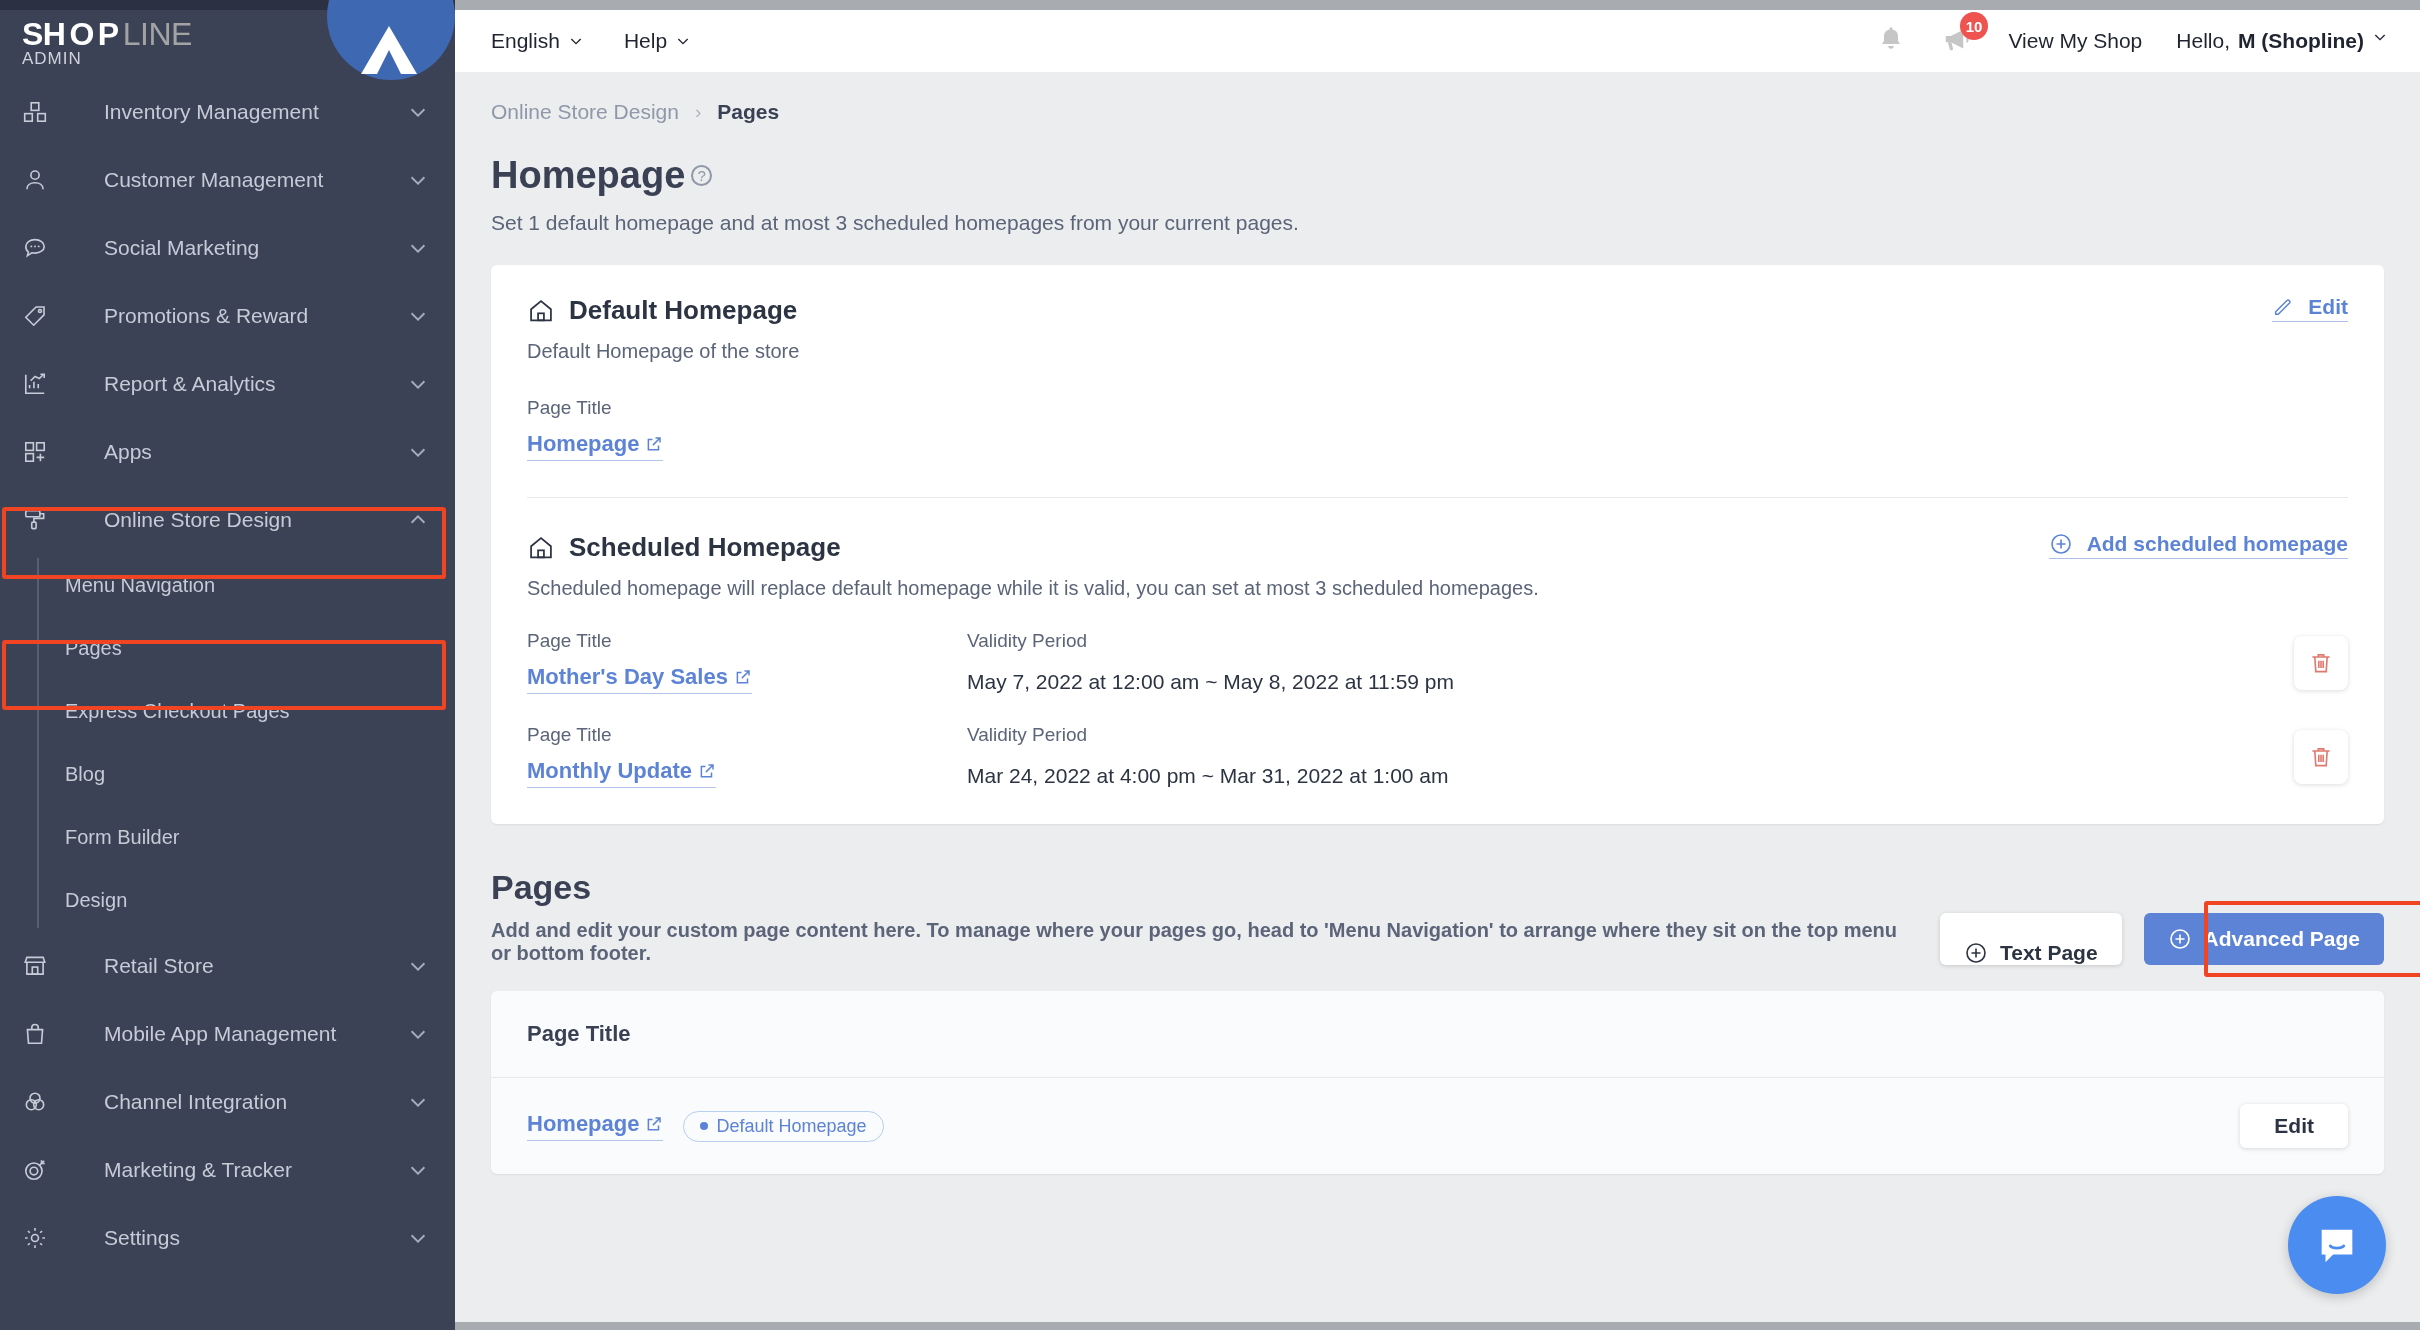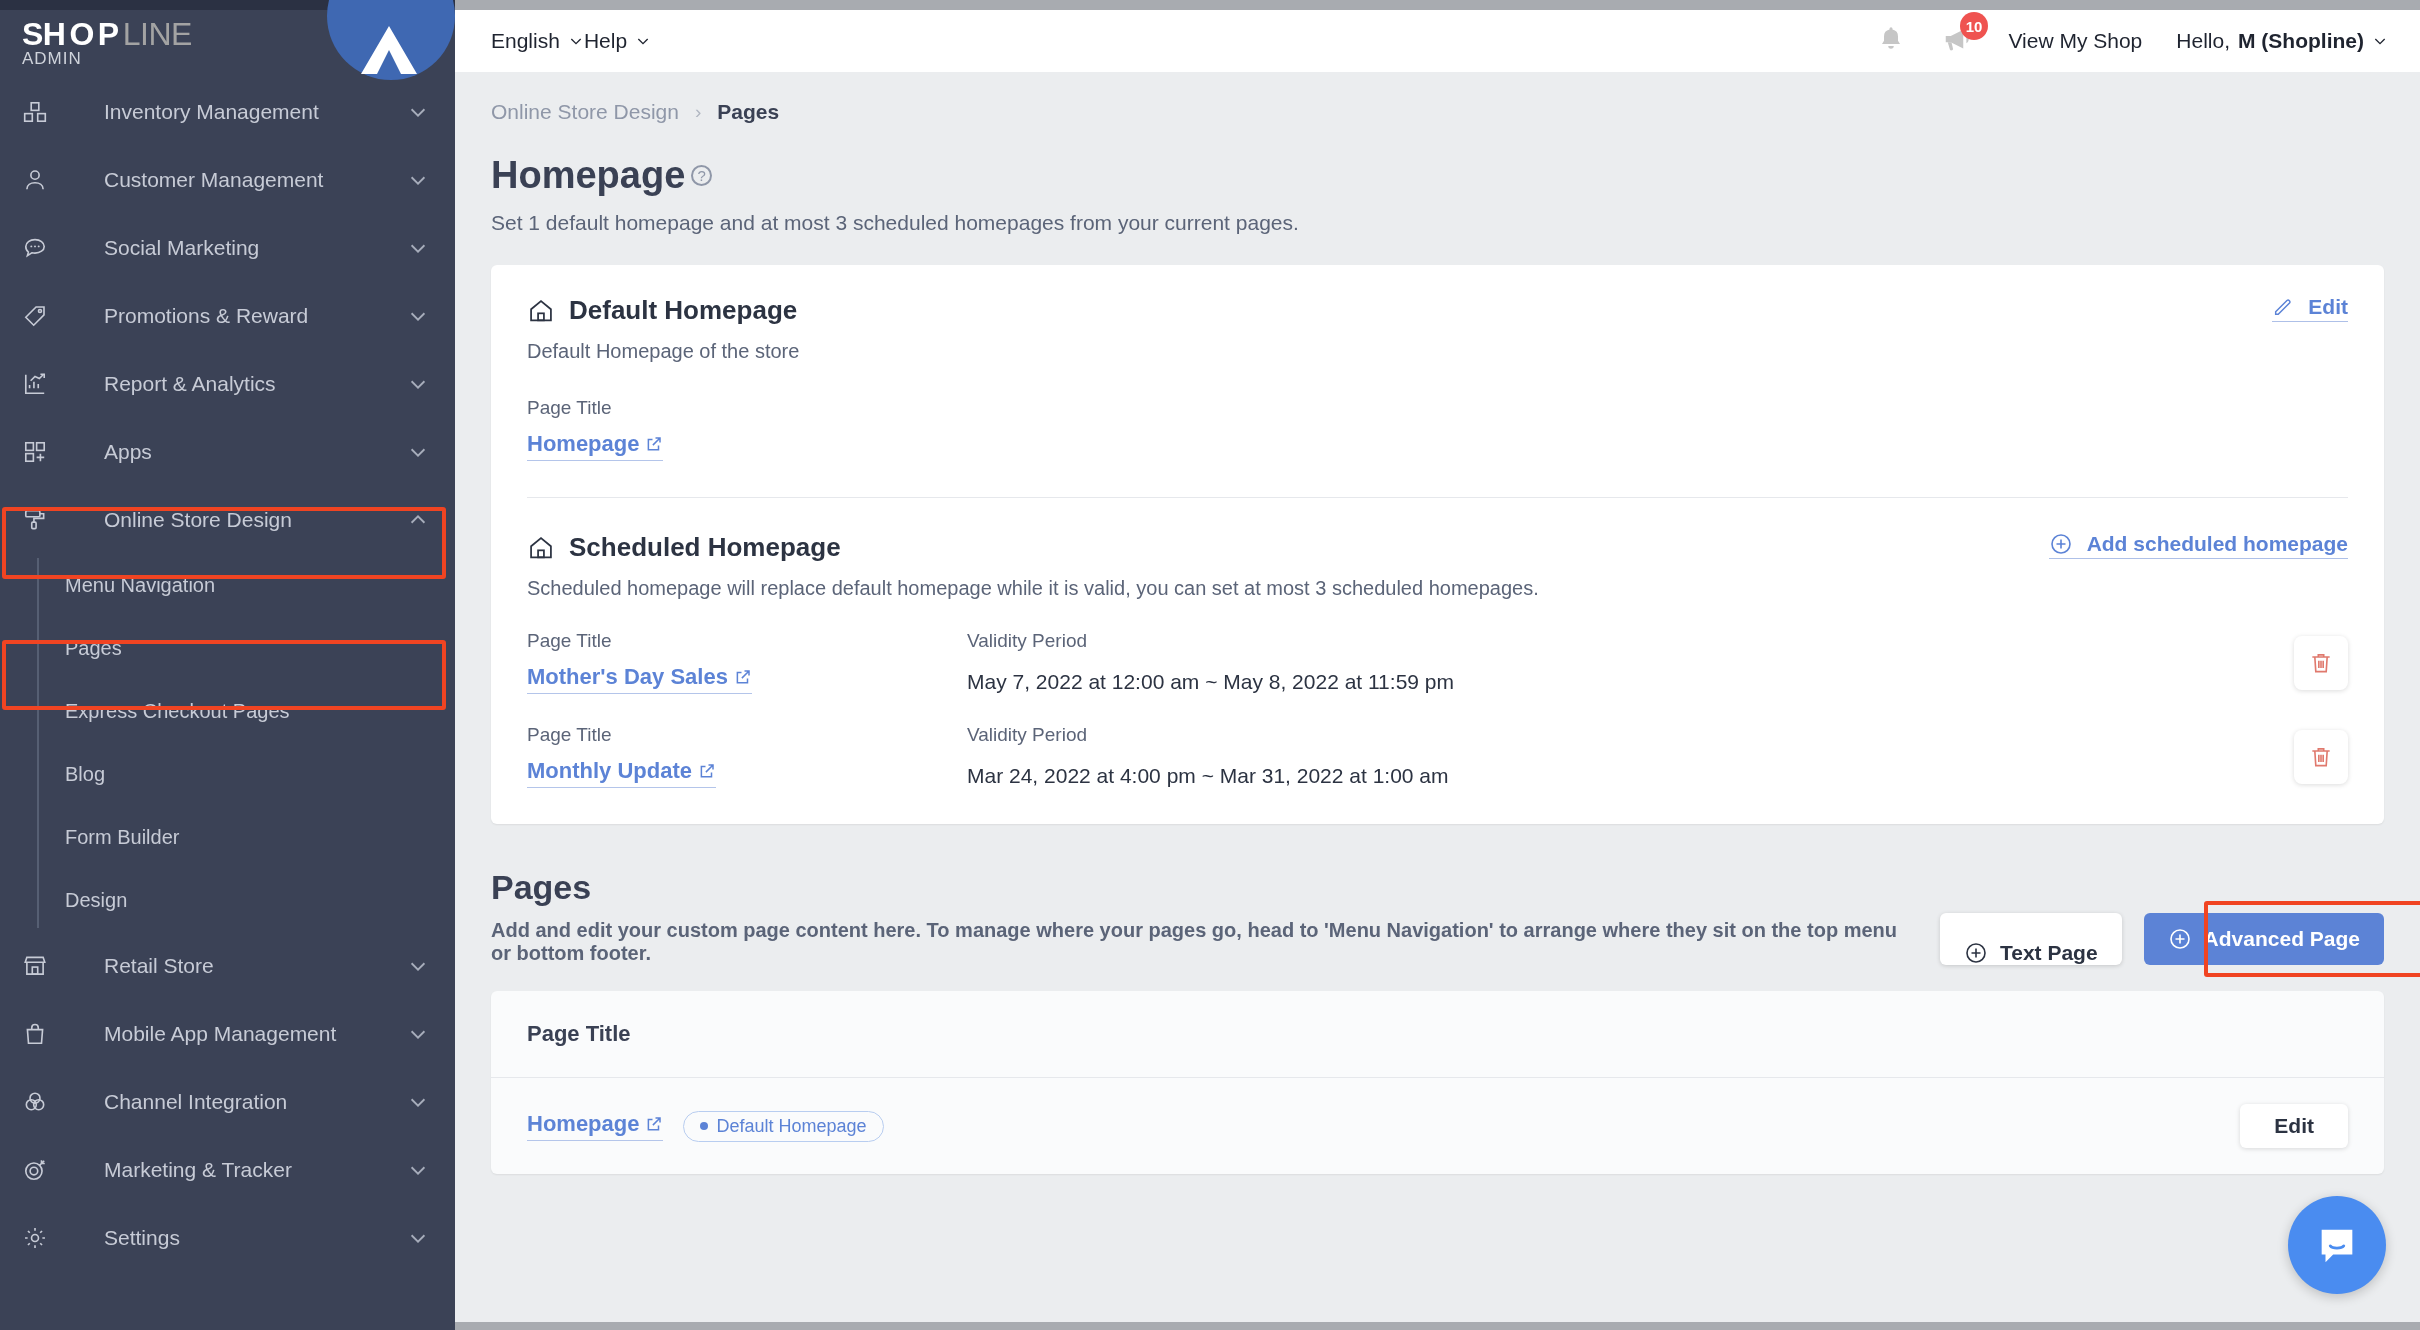--- a/index.html
+++ b/index.html
@@ -60,33 +60,33 @@
   }
 
   
   .main { flex: 1; display: flex; flex-direction: column; height: 1330px; position: relative; background: #ebedef; }
   .main-topbar { height: 10px; background: #a8abb0; }
 
   .header {
     height: 62px; background: #fff; display: flex; align-items: center;
     padding: 0 32px 0 36px; flex: 0 0 62px;
   }
-  .hdr-left { display: flex; align-items: center; }
+  .hdr-left { display: flex; align-items: center; gap: 40px; }
   .hdr-link { display: flex; align-items: center; gap: 8px; font-size: 21px; color: #1f2430; cursor: pointer; }
   .hdr-right { margin-left: auto; display: flex; align-items: center; gap: 34px; }
   .bell { cursor: pointer; }
   .megaphone-wrap { position: relative; cursor: pointer; }
   .badge-count {
     position: absolute; top: -12px; right: -14px;
     background: #ef5350; color: #fff; font-size: 15px; font-weight: bold;
     min-width: 28px; height: 28px; border-radius: 14px;
     display: flex; align-items: center; justify-content: center; padding: 0 6px;
   }
   .view-shop { font-size: 21px; color: #1f2430; cursor: pointer; }
-  .hello { font-size: 21px; color: #1f2430; display: flex; align-items: center; gap: 8px; cursor: pointer; }
+  .hello { font-size: 21px; color: #1f2430; display: flex; align-items: flex-start; gap: 8px; cursor: pointer; }
   .hello b { font-weight: bold; }
 
   .content { flex: 1; overflow: hidden; padding: 0 36px; position: relative; }
 
   .breadcrumb { display: flex; align-items: center; gap: 16px; padding: 28px 0 0 0; font-size: 21px; }
   .bc-link { color: #8f97a8; cursor: pointer; }
   .bc-sep { color: #b0b6c1; font-size: 19px; }
   .bc-cur { color: #3a4154; font-weight: bold; }
 
   .page-title {

